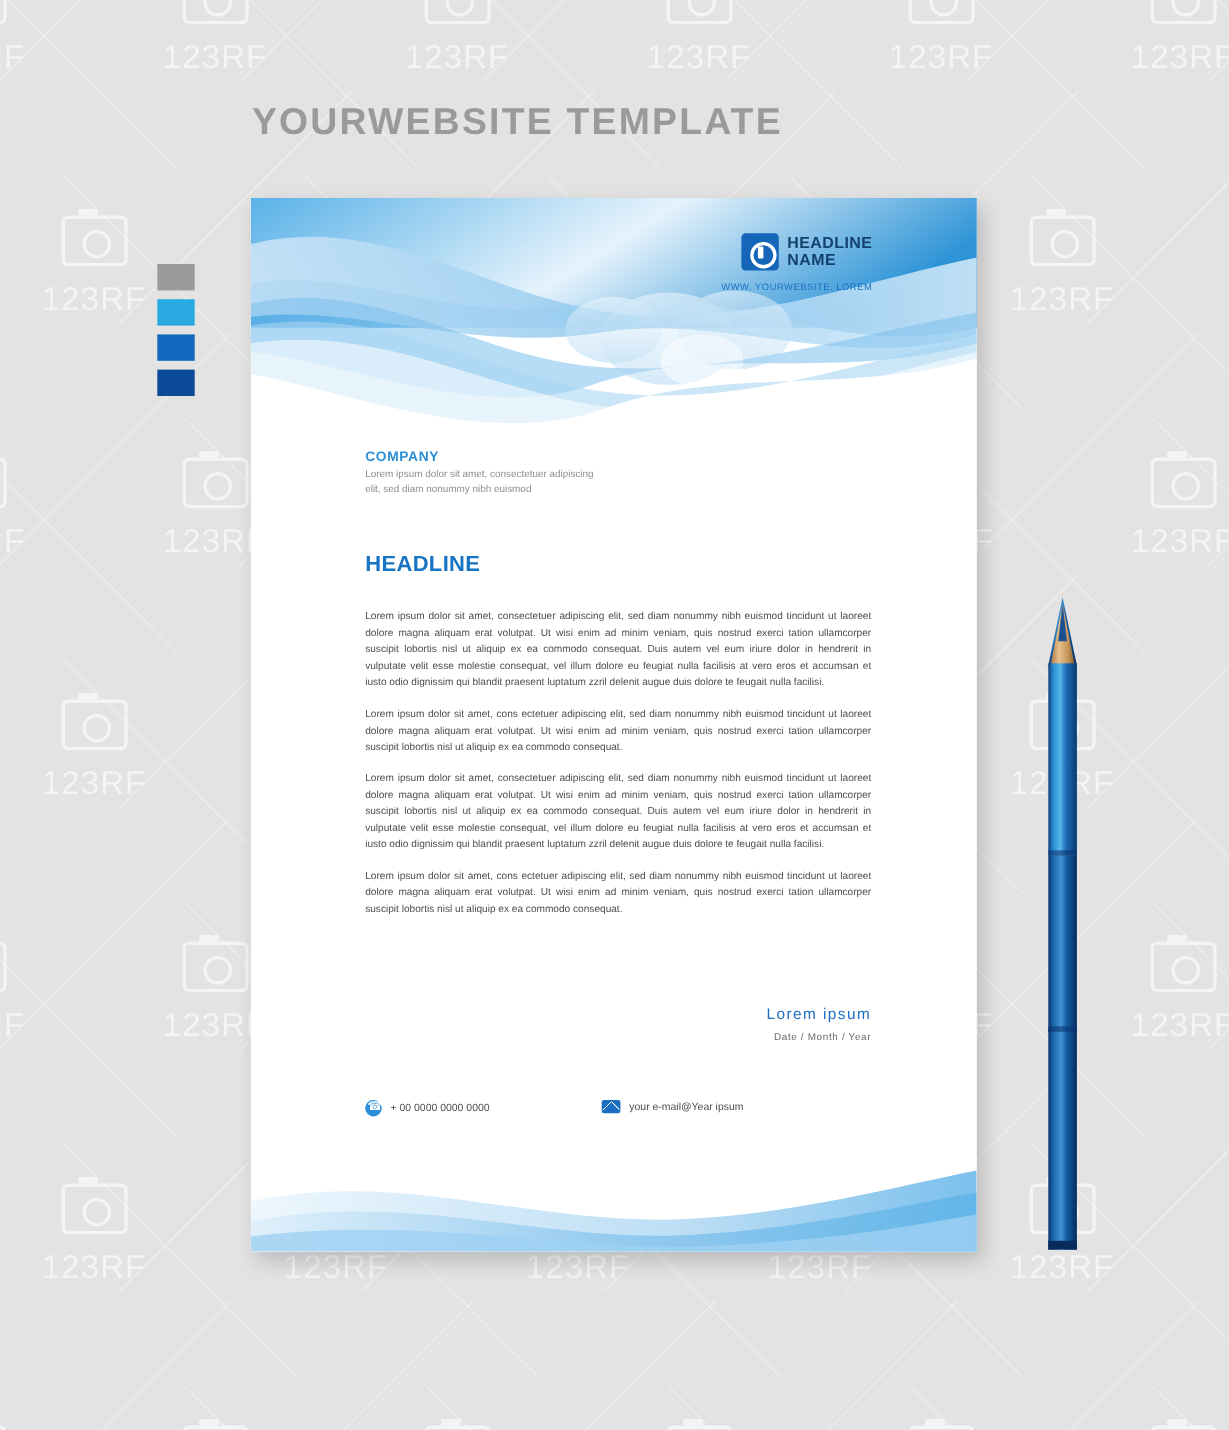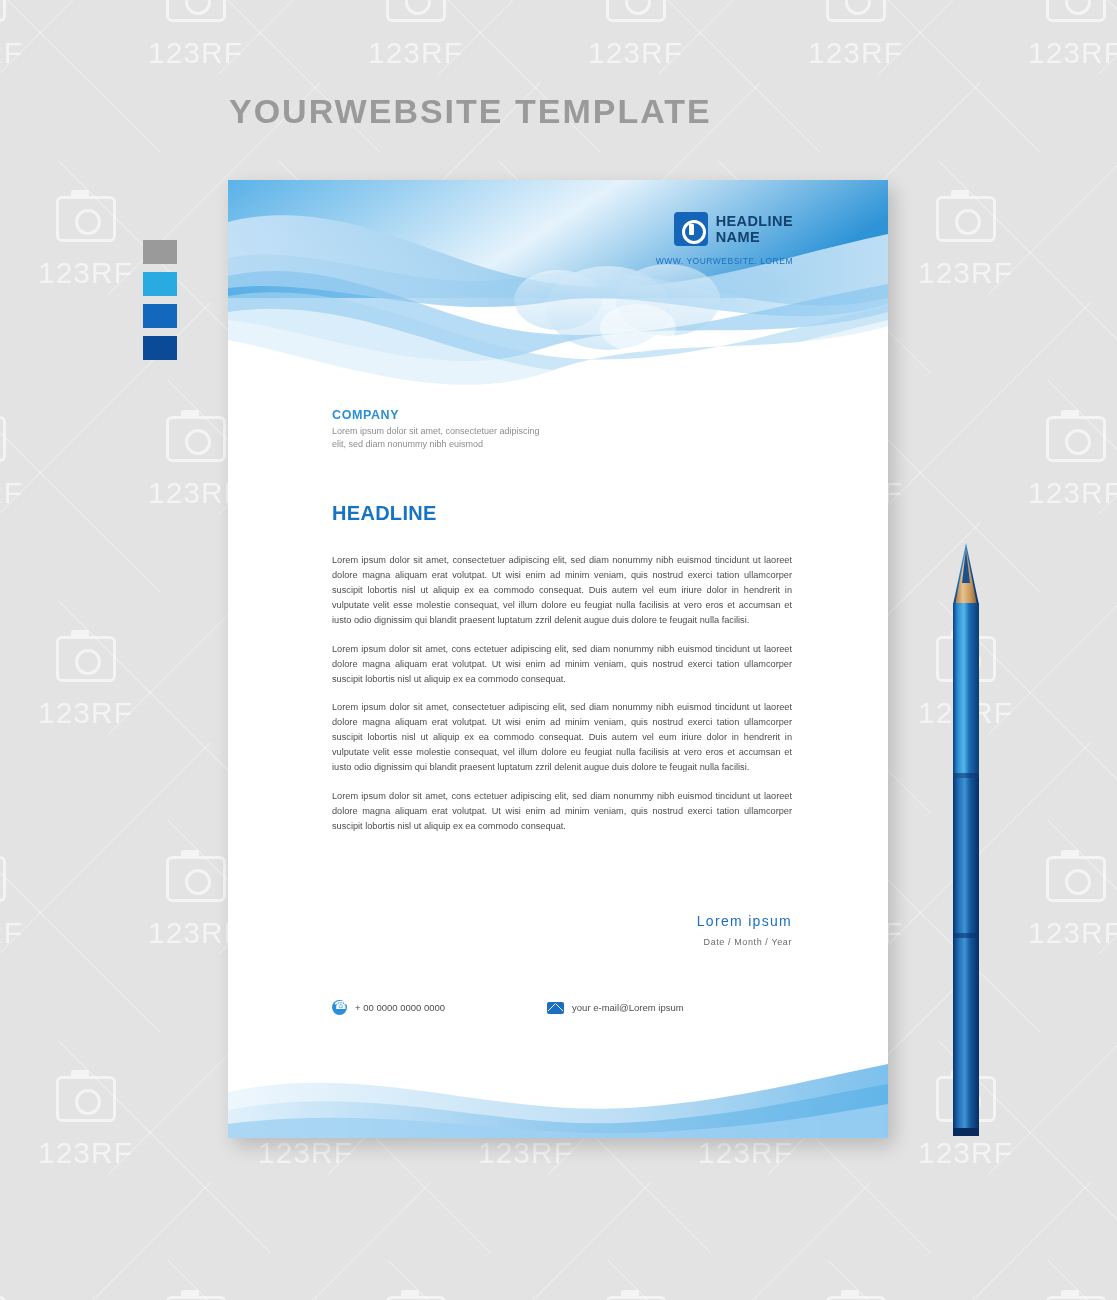--- a/index.html
+++ b/index.html
@@ -243,21 +243,21 @@
     color: #6a6a6a;
     letter-spacing: 0.6px;
   }
 
   
   .contact {
     position: absolute;
     left: 104px;
     top: 820px;
     display: flex;
-    align-items: center;
+    align-items: flex-start;
     gap: 21px;
     font-size: 9.5px;
     color: #4d4d4d;
   }
   .c-item { display: flex; align-items: center; gap: 8px; }
   .c-gap { width: 60px; }
   .ic-phone {
     width: 15px; height: 15px;
     border-radius: 50%;
     background: #2a8fd6;
@@ -375,21 +375,21 @@
   <div class="sign-date">Date / Month / Year</div>
 
   <div class="contact">
     <div class="c-item">
       <span class="ic-phone"></span>
       <span>+ 00 0000 0000 0000</span>
     </div>
     <div class="c-gap"></div>
     <div class="c-item">
       <span class="ic-mail"></span>
-      <span>your e-mail@Lorem ipsum</span>
+      <span>your e-mail@Year ipsum</span>
     </div>
   </div>
 
   <div class="ftr">
     <svg width="660" height="92" viewBox="0 0 660 92" xmlns="http://www.w3.org/2000/svg">
       <defs>
         <linearGradient id="f1" x1="0" y1="0" x2="1" y2="0">
           <stop offset="0%" stop-color="#dff0fb"></stop>
           <stop offset="50%" stop-color="#8fc8ee"></stop>
           <stop offset="100%" stop-color="#5fb4e8"></stop>

